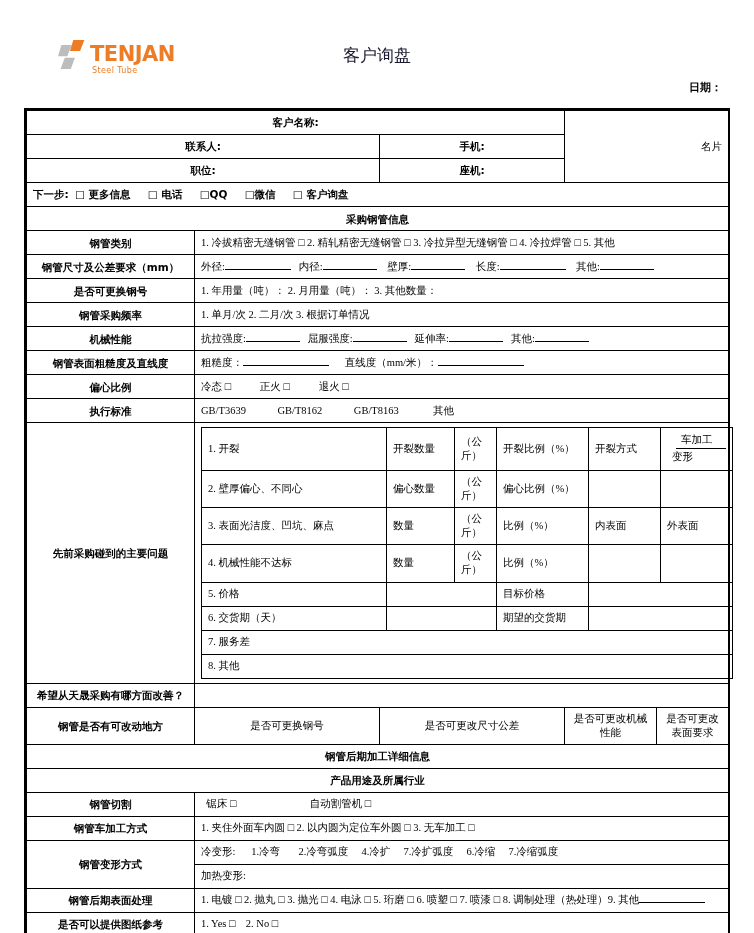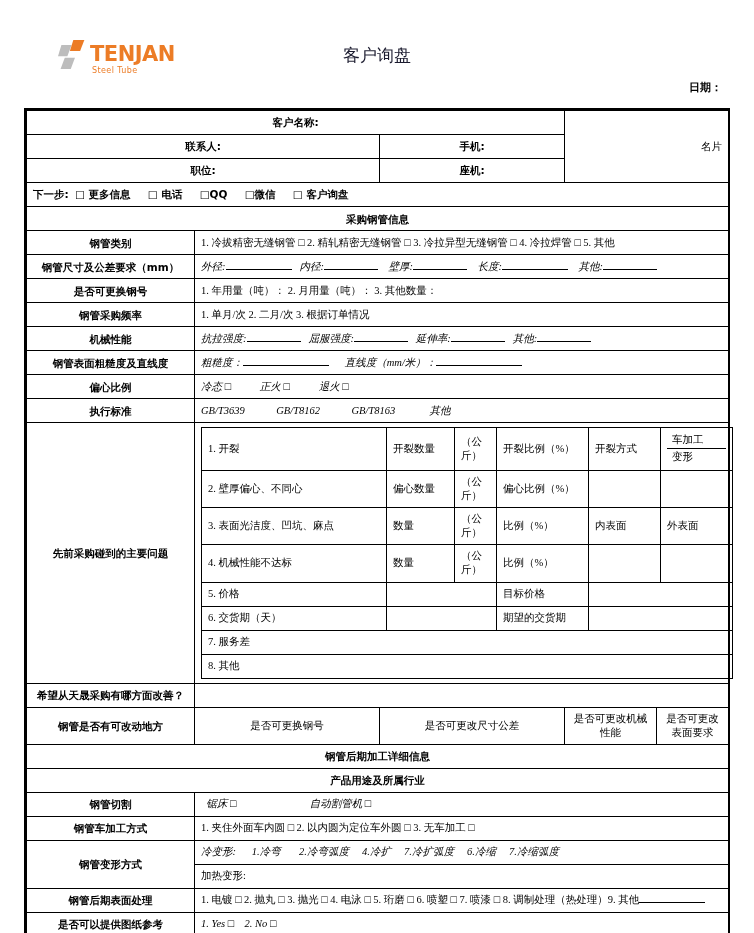--- a/index.html
+++ b/index.html
@@ -80,38 +80,38 @@
   .sec {
     font-family: "DejaVu Sans", "Liberation Sans", sans-serif;
     font-weight: bold; font-size: 12px;
     padding: 5px 6px 5px 6px;
     text-align: center;
   }
   .cb { font-family: "DejaVu Sans", sans-serif; margin-top: 48px; }
   .ul-m { display:inline-block; border-bottom:1px solid #000; width:54px; }
   .ul-l { display:inline-block; border-bottom:1px solid #000; width:66px; }
   .ul-xl{ display:inline-block; border-bottom:1px solid #000; width:86px; }
-  .nb { white-space: nowrap; font-style: italic; }
+  .nb { white-space: nowrap; }
 
   
   .contact-card { text-align:right; font-family:"DejaVu Sans",sans-serif; font-size:11px; }
 
   
   table.inner { width:100%; border-collapse: collapse; table-layout: fixed; }
   table.inner td {
     border: 1px solid #000;
     padding: 4px 6px;
     font-size: 10.5px;
     height: 24px;
     vertical-align: middle;
   }
   td.nopad { padding: 0; }
   .stack { display: block; }
   .stack > div { padding: 1px 5px; font-size: 10.5px; }
-  .stack > div:first-child { border-bottom: 1px solid #000; }
+  .stack > div:first-child { border-bottom: 1px solid #000; margin-left: 9px; }
 </style>
 </head>
 <body>
 
 <div class="page">
 
   <div class="header">
     <div class="logo">
       <svg class="logo-mark" viewBox="0 0 40 40">
         <polygon points="4,6 16,6 11,19 0,19" fill="#bdbdbd"></polygon>

